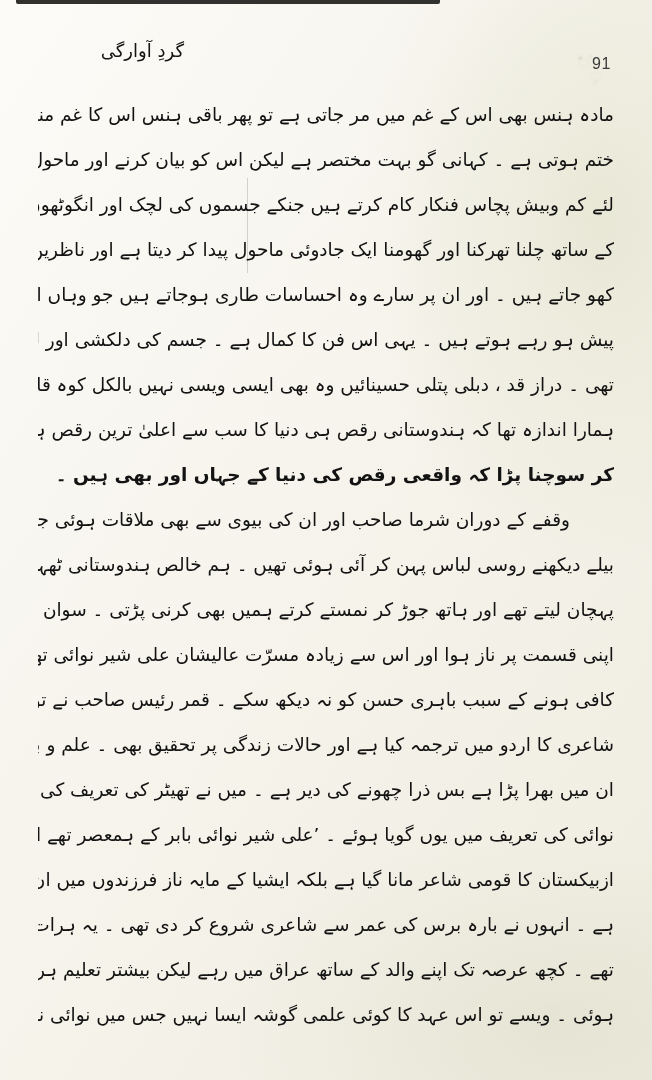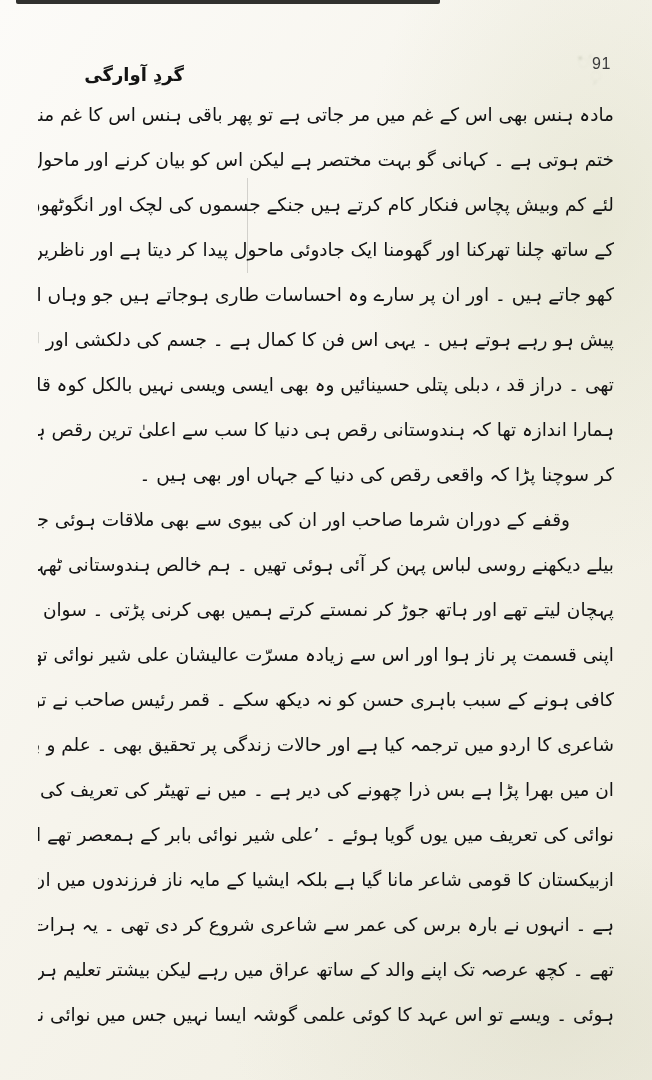--- a/index.html
+++ b/index.html
@@ -25,42 +25,42 @@
     color: #8f977e; opacity: .45; filter: blur(1.2px);
     font-size: 13px; line-height: 15px; transform: rotate(-10deg);
     direction: rtl; pointer-events: none; user-select: none;
   }
   .crease {
     position: absolute; left: 247px; top: 178px; width: 1px; height: 95px;
     background: rgba(40,40,40,.18);
   }
   
   .header-title {
-    position: absolute; top: 64px; right: 468px;
-    font-size: 18px; font-weight: bold; color: #141414;
+    position: absolute; top: 40px; right: 468px;
+    font-size: 18px; font-weight: normal; color: #141414;
     white-space: nowrap; direction: rtl;
   }
   .page-number {
     position: absolute; top: 55px; left: 592px;
     font-family: "Liberation Sans", sans-serif;
     font-size: 16px; color: #3b3b3b; letter-spacing: .5px;
   }
   
   .text-block {
     position: absolute; top: 92px; right: 38px; left: 38px;
     direction: rtl; color: #131313;
   }
   .line {
     height: 45px; line-height: 45px;
     font-size: 18.5px; font-weight: 500;
     text-align: justify; text-align-last: justify;
     overflow: hidden; white-space: nowrap;
   }
   .line.indent { padding-right: 44px; }
-  .line.end { text-align-last: right; }
+  .line.end { text-align-last: right; font-weight: bold; }
 </style>
 </head>
 <body>
 
 <div class="page">
 
   <div class="scan-strip-top"></div>
 
   <div class="showthrough">◌ࣰ◌ࣱ<br>◌ࣲ</div>
 

